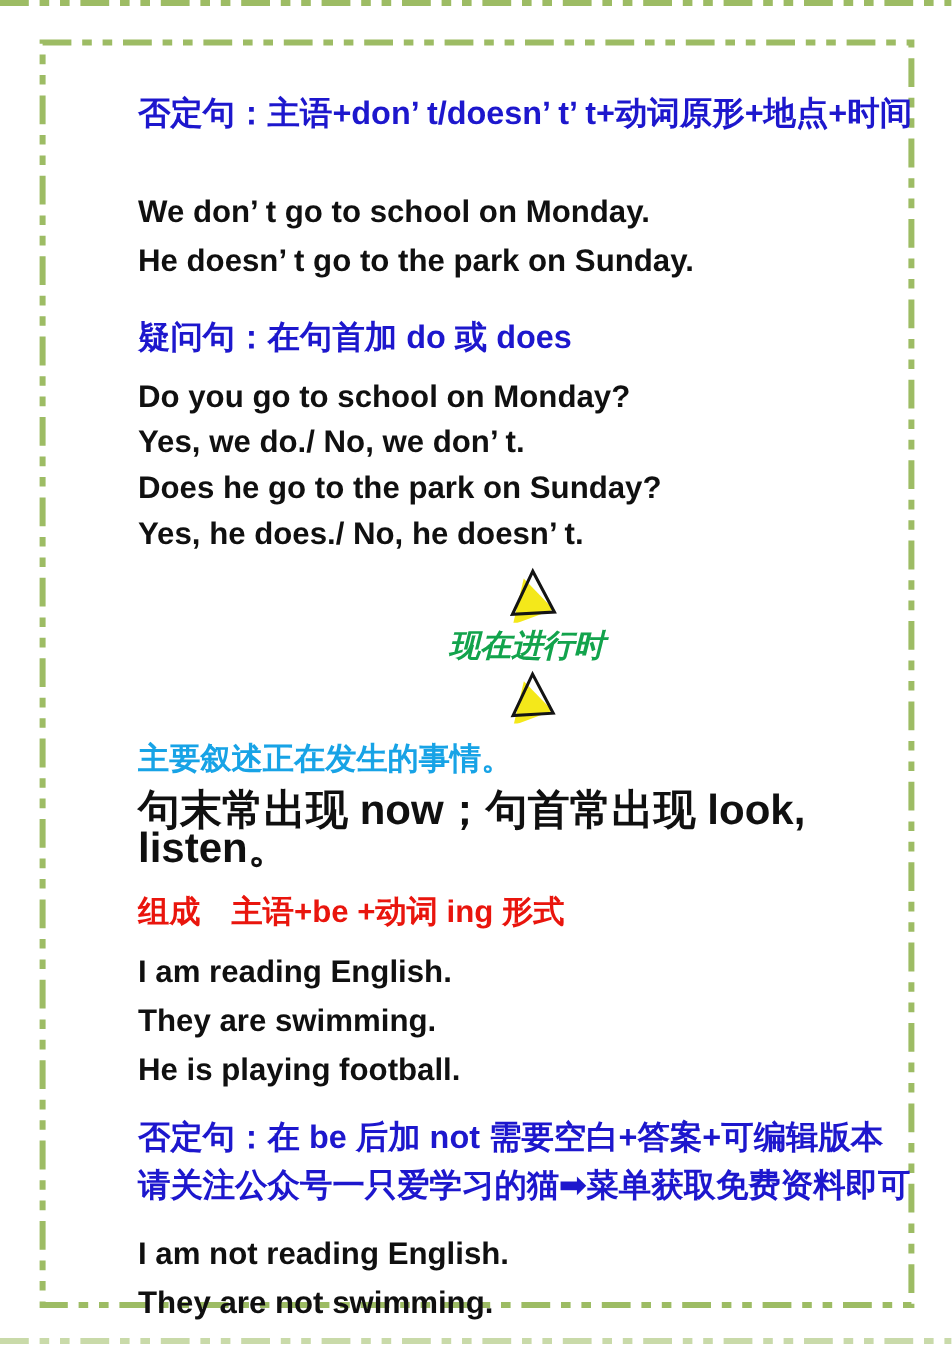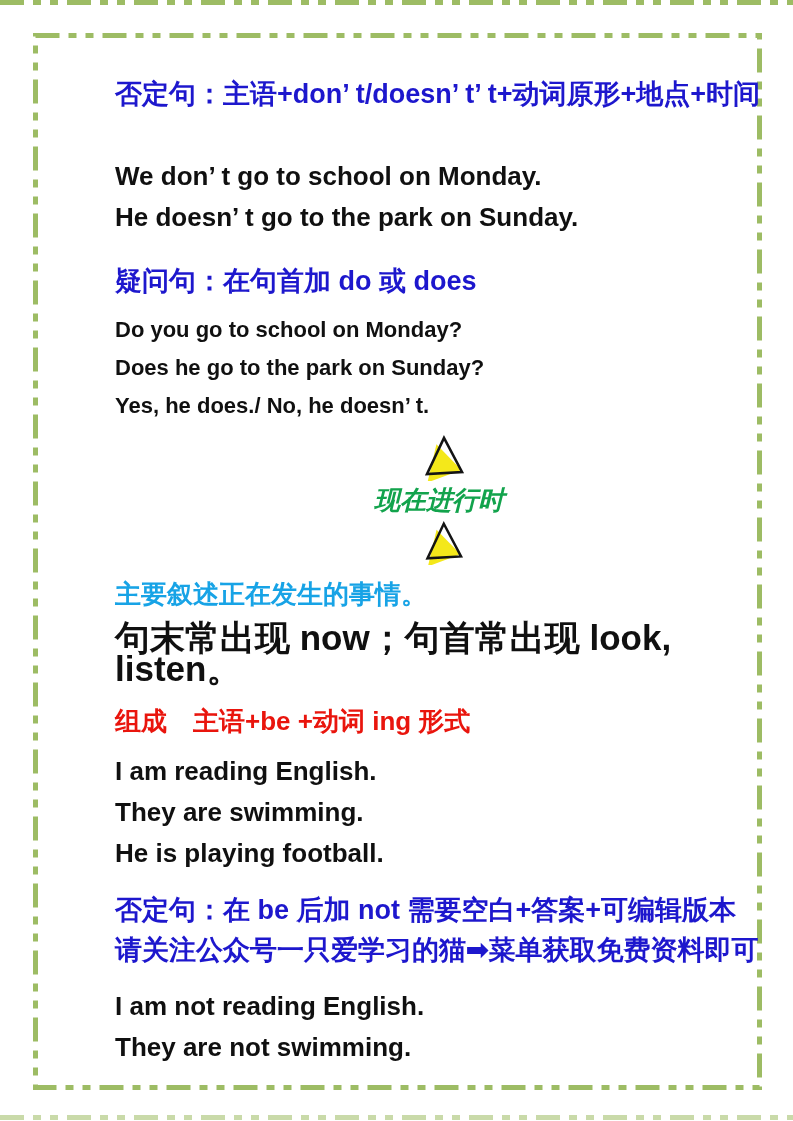--- a/index.html
+++ b/index.html
@@ -16,21 +16,21 @@
     position:absolute;
     left:75px; top:0;
     width:648px;
     margin-left:40px;
   }
   .h-blue   { color:#1d17cd; font-size:27px; line-height:33px; margin:0; font-weight:700; }
   .h-cyan   { color:#17a3e6; font-size:26px; line-height:31px; margin:0; font-weight:700; }
   .h-red    { color:#e9150d; font-size:26px; line-height:31px; margin:0; font-weight:700; }
   .h-green  { color:#12a34c; font-size:26px; line-height:30px; margin:4px 0; font-weight:700;font-style:italic; }
   .en       { color:#101010; font-size:26px; line-height:41px; margin:0; font-weight:700; }
-  .en2      { color:#101010; font-size:22px; line-height:38px; margin:0; font-weight:700; }
+  .en2      { color:#101010; font-size:26px; line-height:38px; margin:0; font-weight:700; }
   .zh-note  { color:#101010; font-size:35px; line-height:31px; margin:0; font-weight:700; }
 
   .mt-heading1 { margin-top:78px; }
   .mt-group1   { margin-top:45px; }
   .mt-heading2 { margin-top:27px; }
   .mt-group2   { margin-top:13px; }
   .divider     { margin-top:8px; text-align:center; }
   .divider svg { display:block; margin:0 auto; }
   .mt-cyan     { margin-top:14px; }
   .mt-note     { margin-top:12px; }
@@ -59,20 +59,21 @@
 
     <div class="mt-group1">
       <p class="en">We don’ t go to school on Monday.</p>
       <p class="en">He doesn’ t go to the park on Sunday.</p>
     </div>
 
     <h2 class="h-blue mt-heading2">疑问句：在句首加 do 或 does</h2>
 
     <div class="mt-group2">
       <p class="en2">Do you go to school on Monday?</p>
+      <p class="en2">Yes, we do./ No, we don’ t.</p>
       <p class="en2">Does he go to the park on Sunday?</p>
       <p class="en2">Yes, he does./ No, he doesn’ t.</p>
     </div>
 
     <div class="divider">
       <svg width="64" height="48" viewBox="0 0 64 48">
         <polygon points="18,42 36,7 54,38" fill="#f4e81a" transform="rotate(-14 36 25) translate(-3 3)"></polygon>
         <polygon points="20,41 37,5 55,39" fill="none" stroke="#141414" stroke-width="2.6" stroke-linejoin="miter"></polygon>
       </svg>
       <div class="h-green">现在进行时</div>

